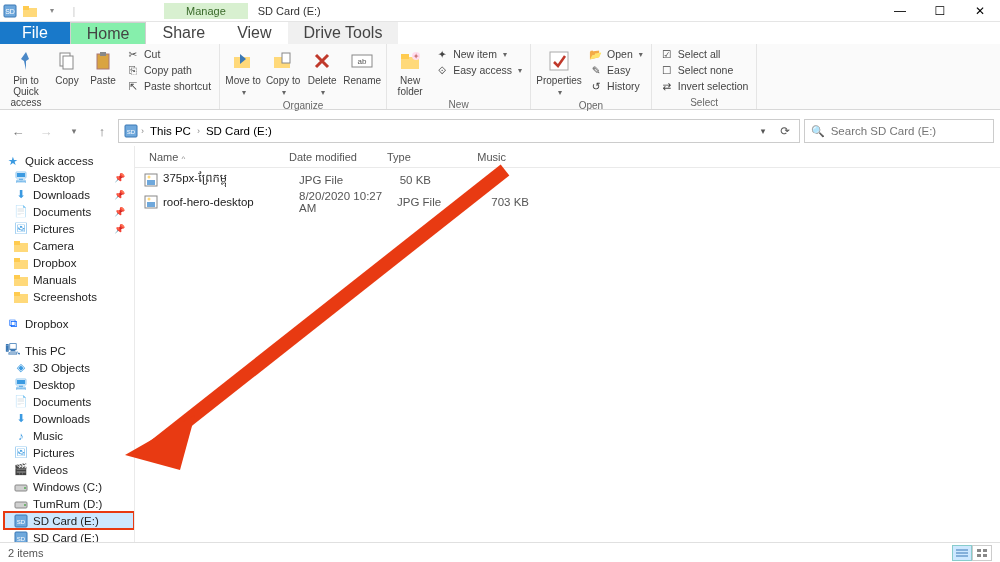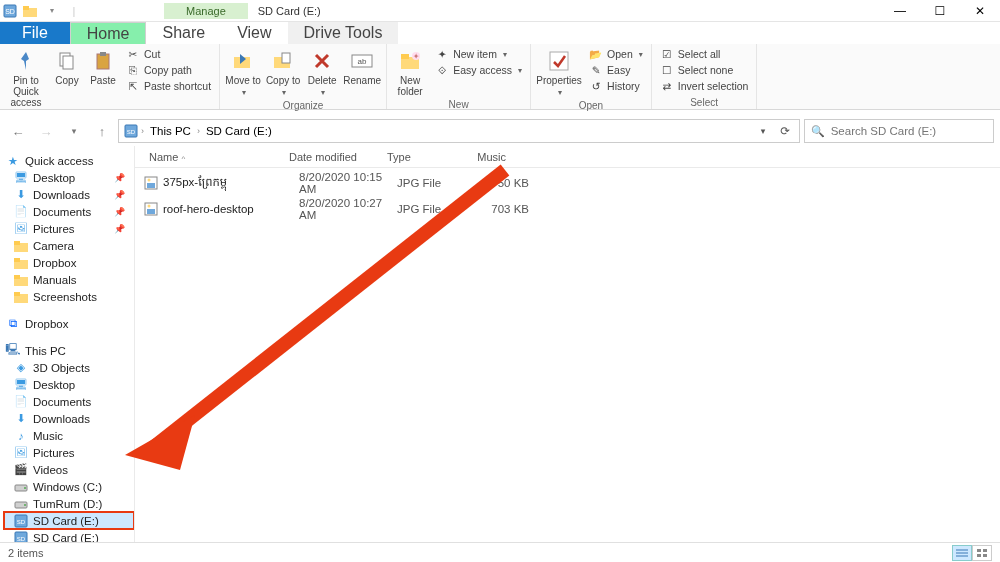--- a/index.html
+++ b/index.html
@@ -497,21 +497,20 @@
     <div class="filelist" id="filelist">
         <div class="frow">
           <span class="fic">
             <svg width="14" height="14">
               <rect x="1" y="1" width="12" height="12" fill="#fff" stroke="#888"></rect>
               <rect x="3" y="7" width="8" height="5" fill="#6fa8dc"></rect>
               <circle cx="5" cy="4" r="1.5" fill="#ffd97a"></circle>
             </svg>
           </span>
           <span class="fname">375px-ព្រែកម្ពុ</span>
-          <span class="fdate">8/20/2020 10:15 AM</span>
           <span class="ftype">JPG File</span>
           <span class="fsize">50 KB</span>
         </div>
         <div class="frow">
           <span class="fic">
             <svg width="14" height="14">
               <rect x="1" y="1" width="12" height="12" fill="#fff" stroke="#888"></rect>
               <rect x="3" y="7" width="8" height="5" fill="#6fa8dc"></rect>
               <circle cx="5" cy="4" r="1.5" fill="#ffd97a"></circle>
             </svg>

